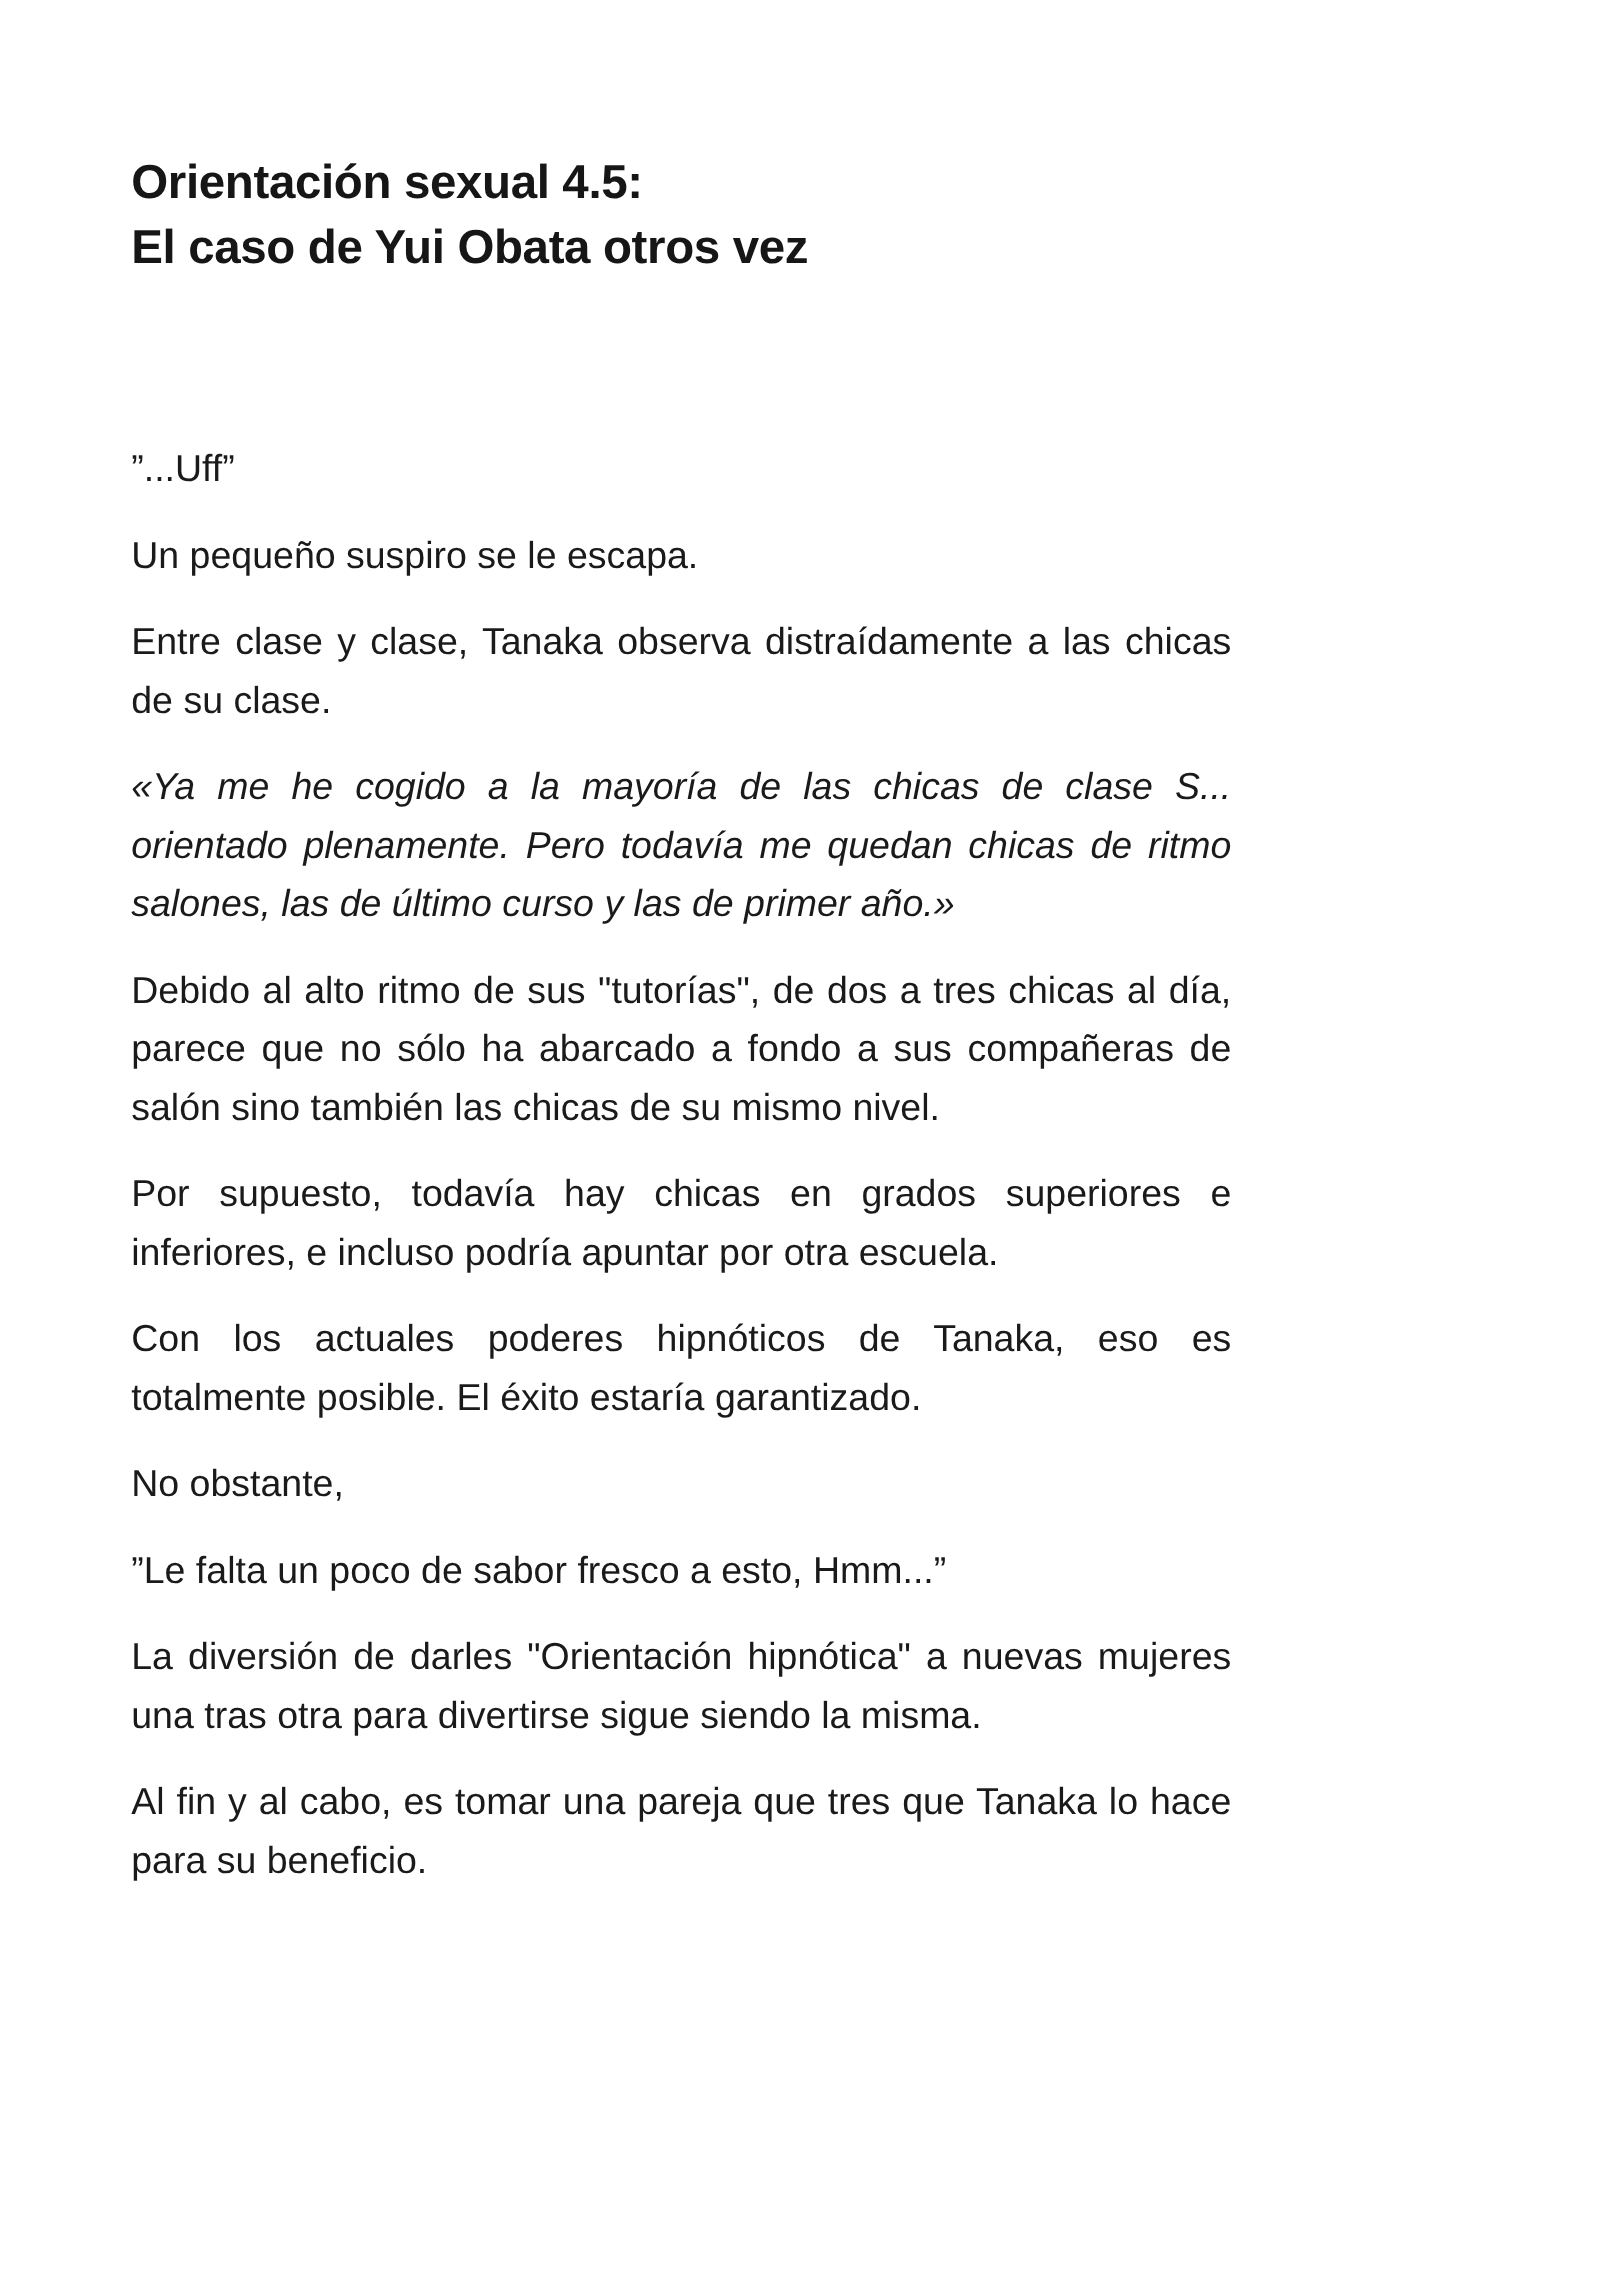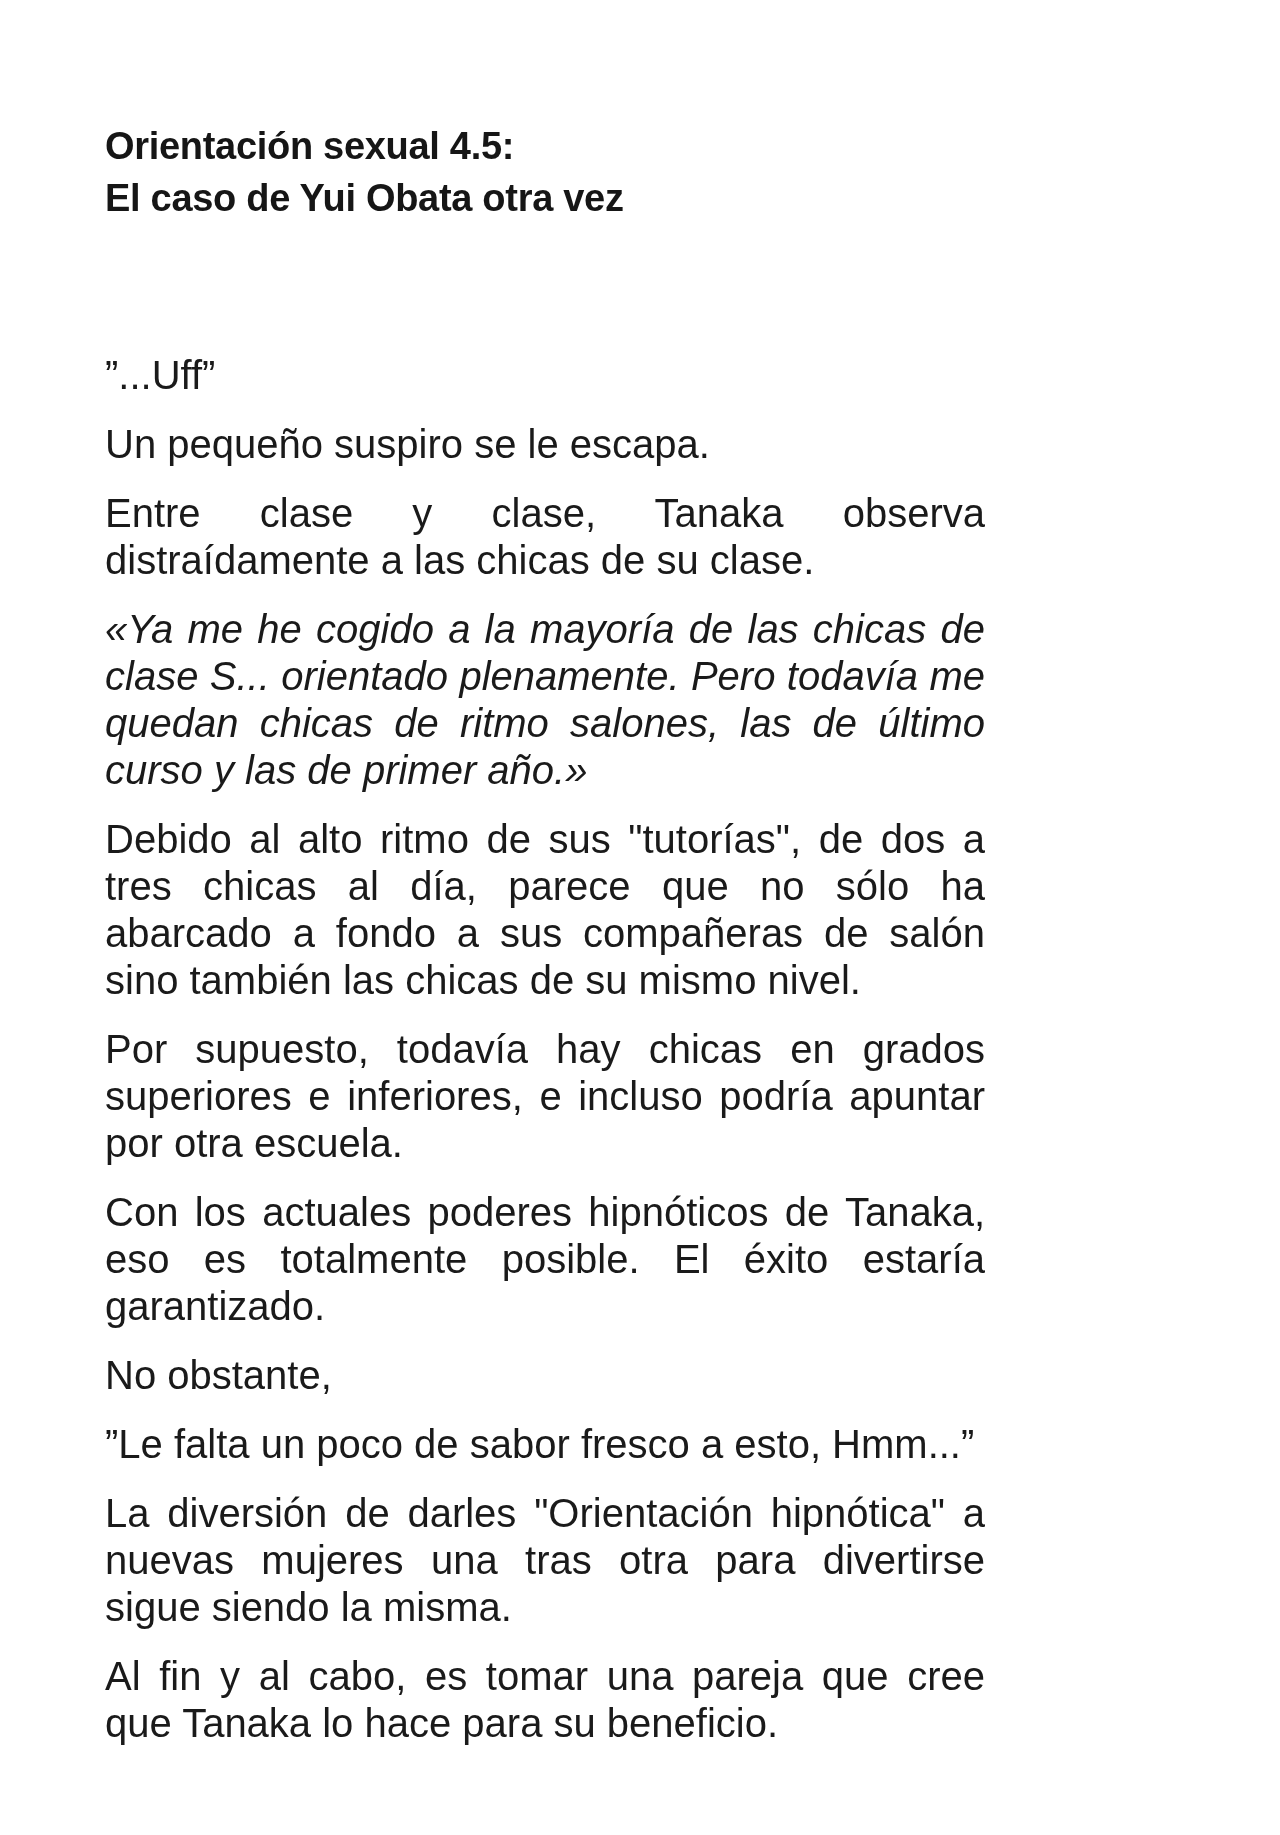--- a/index.html
+++ b/index.html
@@ -30,46 +30,46 @@
     color: #161616;
   }
   .title-line {
     display: block;
   }
   .body-text {
     margin-top: 128px;
   }
   .body-text p.para {
     margin: 22px 0 0 0;
-    font-size: 40px;
+    font-size: 30px;
     line-height: 47px;
     text-align: justify;
     color: #1a1a1a;
   }
   .body-text p.para:first-child {
     margin-top: 0;
   }
   .body-text p.para.italic {
     font-style: italic;
   }
 </style>
 </head>
 <body>
 
 <div class="page">
   <h1 class="title">
     <span class="title-line">Orientación sexual 4.5:</span>
-    <span class="title-line">El caso de Yui Obata otra vez</span>
+    <span class="title-line">El caso de Yui Obata otros vez</span>
   </h1>
   <div class="body-text">
       <p class="para">”...Uff”</p>
       <p class="para">Un pequeño suspiro se le escapa.</p>
       <p class="para">Entre clase y clase, Tanaka observa distraídamente a las chicas de su clase.</p>
       <p class="para italic">«Ya me he cogido a la mayoría de las chicas de clase S... orientado plenamente. Pero todavía me quedan chicas de ritmo salones, las de último curso y las de primer año.»</p>
       <p class="para">Debido al alto ritmo de sus "tutorías", de dos a tres chicas al día, parece que no sólo ha abarcado a fondo a sus compañeras de salón sino también las chicas de su mismo nivel.</p>
       <p class="para">Por supuesto, todavía hay chicas en grados superiores e inferiores, e incluso podría apuntar por otra escuela.</p>
       <p class="para">Con los actuales poderes hipnóticos de Tanaka, eso es totalmente posible. El éxito estaría garantizado.</p>
       <p class="para">No obstante,</p>
       <p class="para">”Le falta un poco de sabor fresco a esto, Hmm...”</p>
       <p class="para">La diversión de darles "Orientación hipnótica" a nuevas mujeres una tras otra para divertirse sigue siendo la misma.</p>
-      <p class="para">Al fin y al cabo, es tomar una pareja que cree que Tanaka lo hace para su beneficio.</p>
+      <p class="para">Al fin y al cabo, es tomar una pareja que tres que Tanaka lo hace para su beneficio.</p>
     </div>
 </div>
 
 </body></html>

